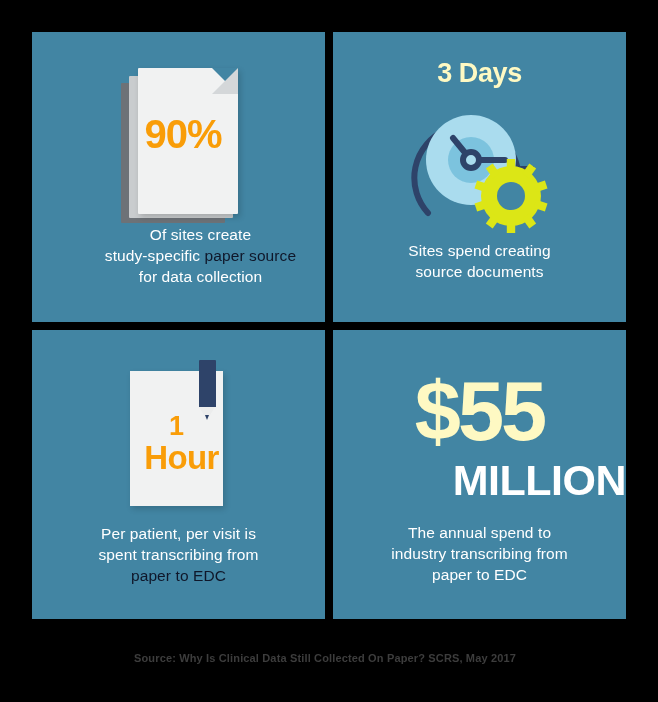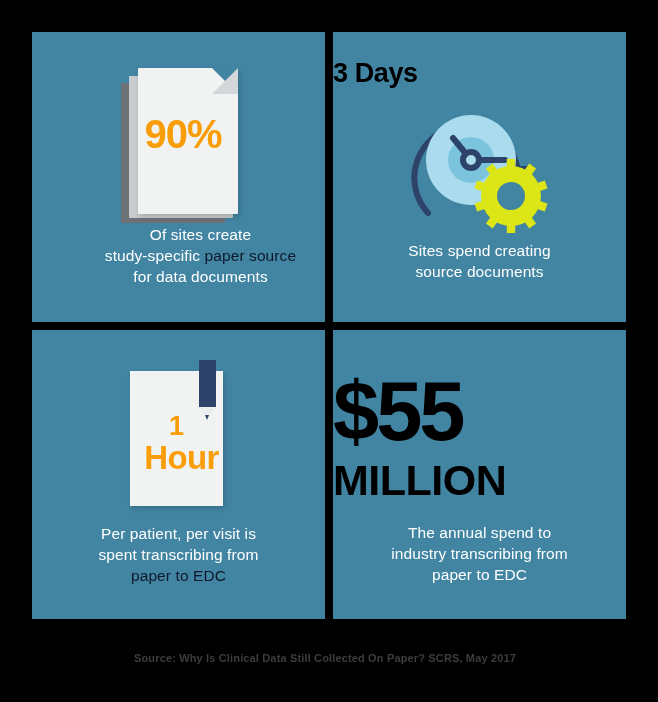--- a/index.html
+++ b/index.html
@@ -53,21 +53,22 @@
   }
   .caption .accent {
     color: #0f172a;
     font-weight: normal;
   }
 
   .bigstat {
     position: absolute;
     left: 0;
     right: 0;
-    color: #000000;
+    text-align: center;
+    color: #fef9c3;
     font-weight: bold;
   }
 
   
   .paperstack {
     position: absolute;
     left: 89px;
     top: 36px;
     width: 120px;
     height: 158px;
@@ -220,22 +221,22 @@
     top: 40px;
     font-size: 83px;
     line-height: 83px;
     letter-spacing: -3px;
   }
   .p4-unit {
     position: absolute;
     left: 0;
     right: 0;
     top: 126px;
-    text-align: left;
-    color: #000000;
+    text-align: right;
+    color: #ffffff;
     font-size: 43px;
     font-weight: bold;
     letter-spacing: -0.5px;
   }
   .p4-caption { top: 192px; }
 
   
   .footer {
     position: absolute;
     left: 0;
@@ -260,21 +261,21 @@
         <div class="sheet-back"></div>
         <div class="sheet-mid"></div>
         <div class="sheet-front">
           <div class="sheet-fold"></div>
         </div>
         <div class="stat-90">90%</div>
       </div>
       <div class="caption p1-caption">
         <span>Of sites create</span><br>
         <span>study-specific </span><span class="accent">paper source</span><br>
-        <span>for data documents</span>
+        <span>for data collection</span>
       </div>
     </div>
 
     <div class="panel">
       <div class="bigstat p2-title">3 Days</div>
 
       <div class="clockwrap">
         <svg width="158" height="152" viewBox="0 0 158 152" xmlns="http://www.w3.org/2000/svg">
 
           <g>

